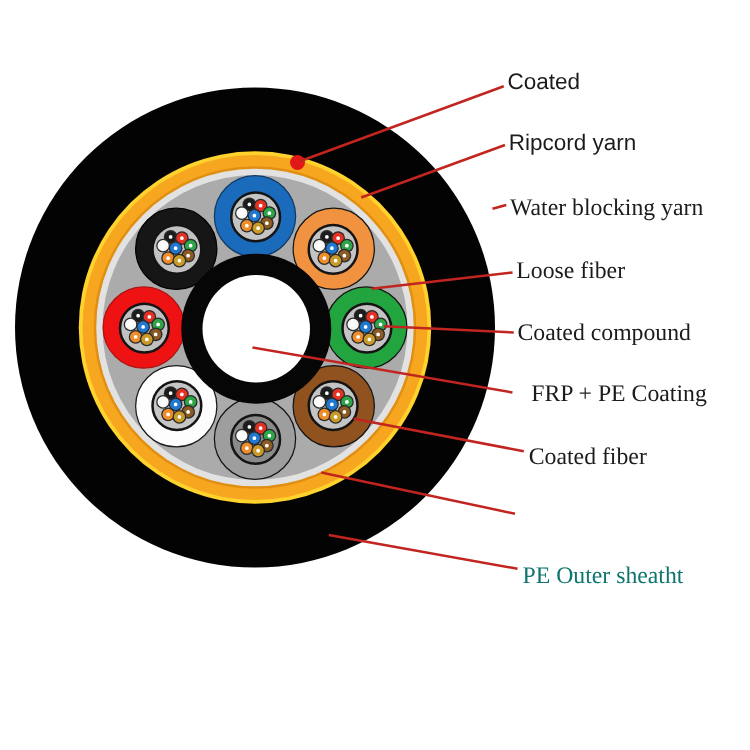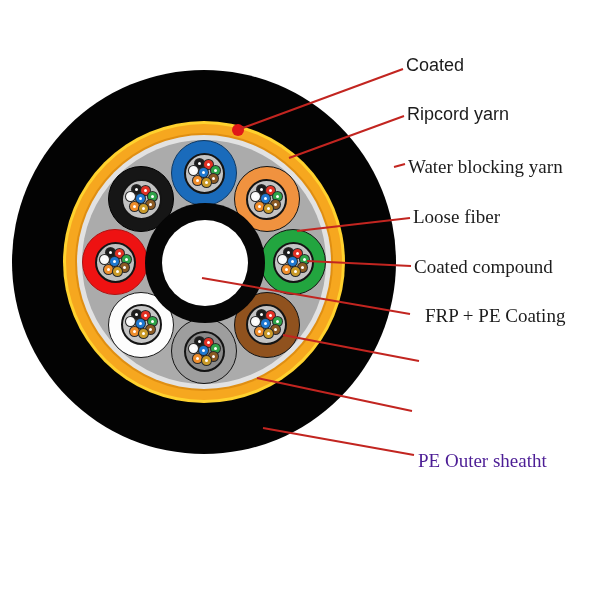--- a/index.html
+++ b/index.html
@@ -121,15 +121,16 @@
       <line x1="412" y1="411" x2="257" y2="378" stroke="#c22520" stroke-width="2"></line>
       <line x1="414" y1="455" x2="263" y2="428" stroke="#c22520" stroke-width="2"></line>
     </svg>
   <div class="labels-layer">
     <div class="lbl sans" style="left: 406px; top: 54px; color: rgb(28, 28, 28);">Coated</div>
     <div class="lbl sans" style="left: 407px; top: 103px; color: rgb(28, 28, 28);">Ripcord yarn</div>
     <div class="lbl serif" style="left: 408px; top: 156px; color: rgb(28, 28, 28);">Water blocking yarn</div>
     <div class="lbl serif" style="left: 413px; top: 206px; color: rgb(28, 28, 28);">Loose fiber</div>
     <div class="lbl serif" style="left: 414px; top: 256px; color: rgb(28, 28, 28);">Coated compound</div>
     <div class="lbl serif" style="left: 413px; top: 305px; color: rgb(28, 28, 28); margin-left: 12px;">FRP + PE Coating</div>
-    <div class="lbl serif" style="left: 418px; top: 450px; color: #4c1d95;">PE Outer sheatht</div>
+    <div class="lbl serif" style="left: 423px; top: 355px; color: rgb(28, 28, 28);">Coated fiber</div>
+    <div class="lbl serif" style="left: 418px; top: 450px; color: #0f766e;">PE Outer sheatht</div>
   </div>
 </div>
 
 </body></html>

